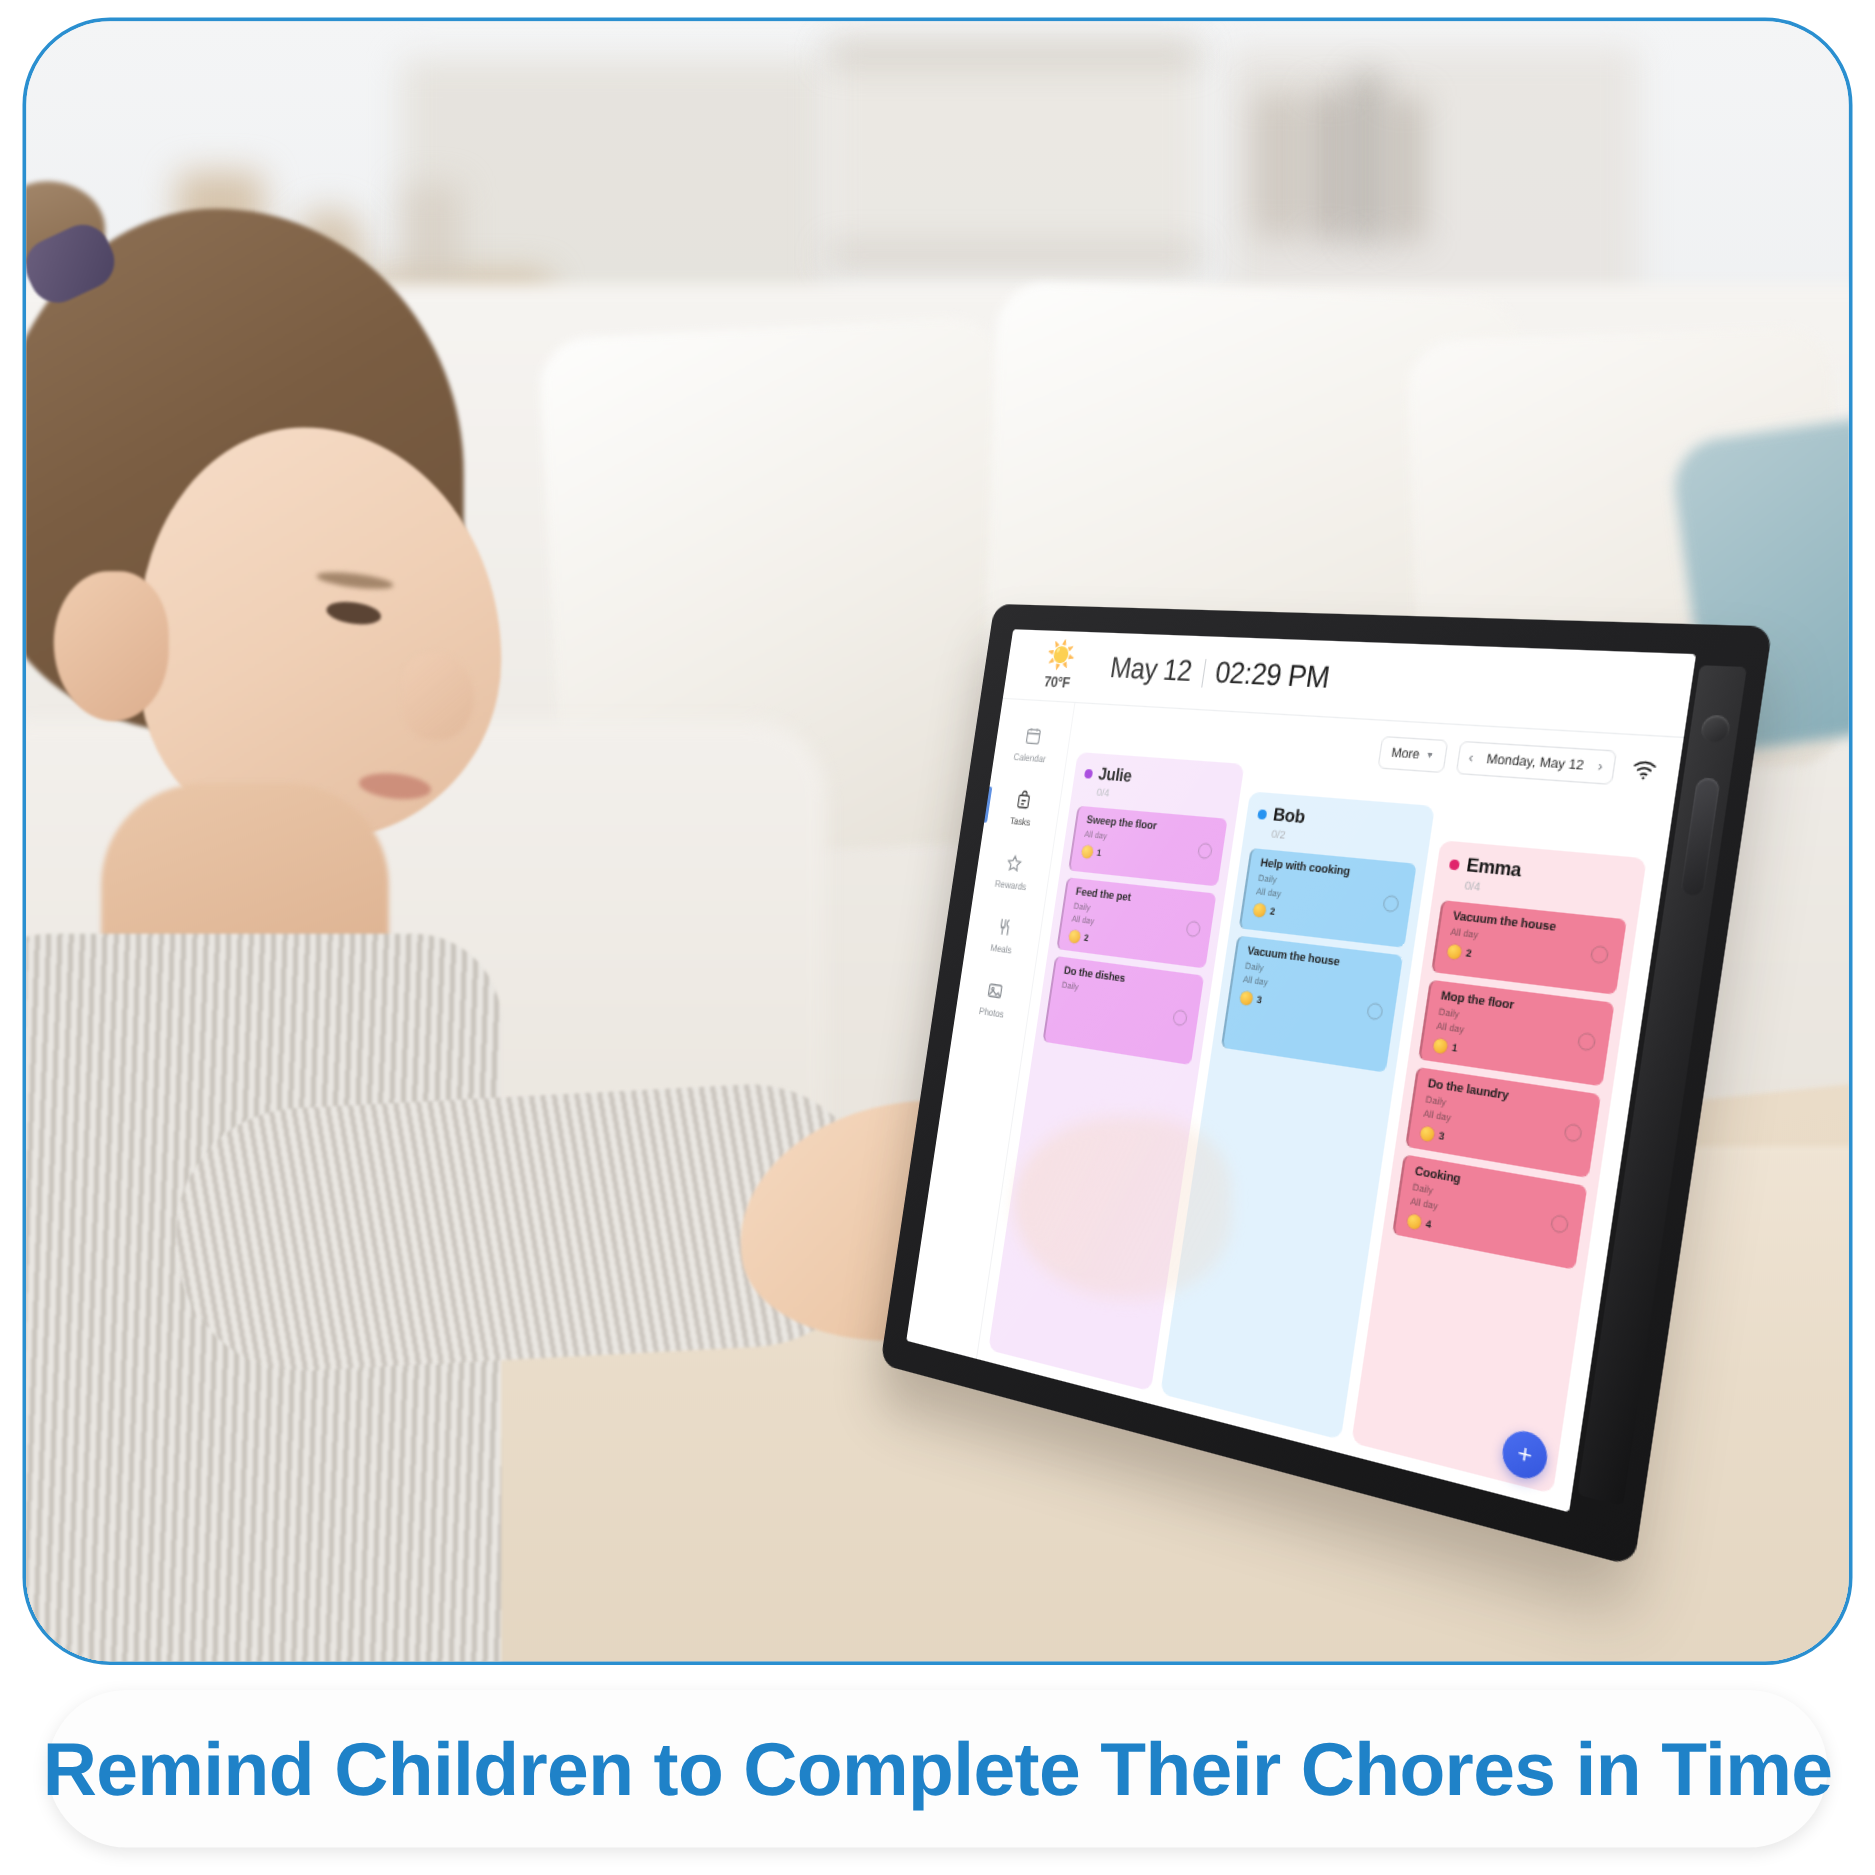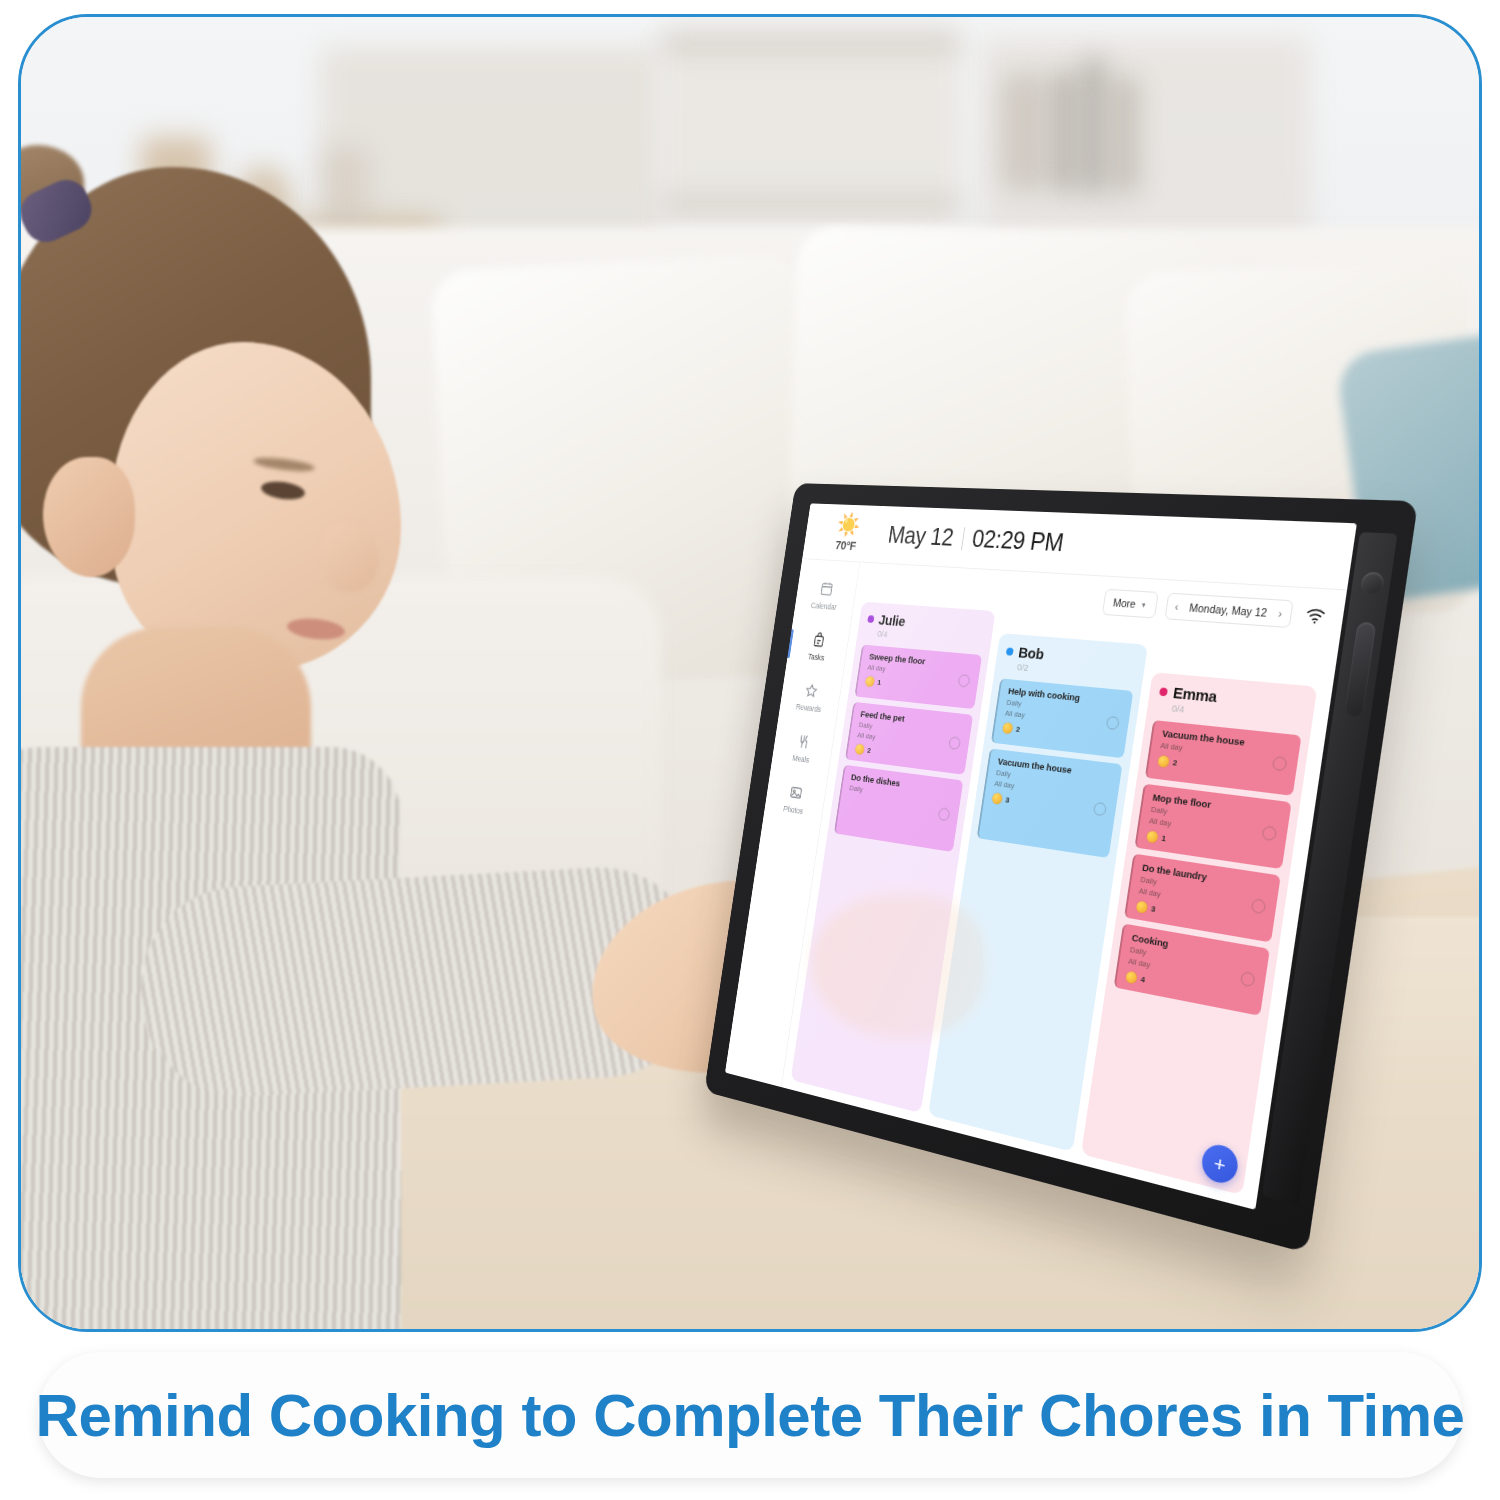--- a/index.html
+++ b/index.html
@@ -641,14 +641,14 @@
 
           <div class="finger-overlay"></div>
           <div class="screen-glare"></div>
         </div>
       </div>
     </div>
   </div>
 </div>
 
 <div class="banner">
-  <div class="banner-text">Remind Cooking to Complete Their Chores in Time</div>
+  <div class="banner-text">Remind Children to Complete Their Chores in Time</div>
 </div>
 
 </body></html>

